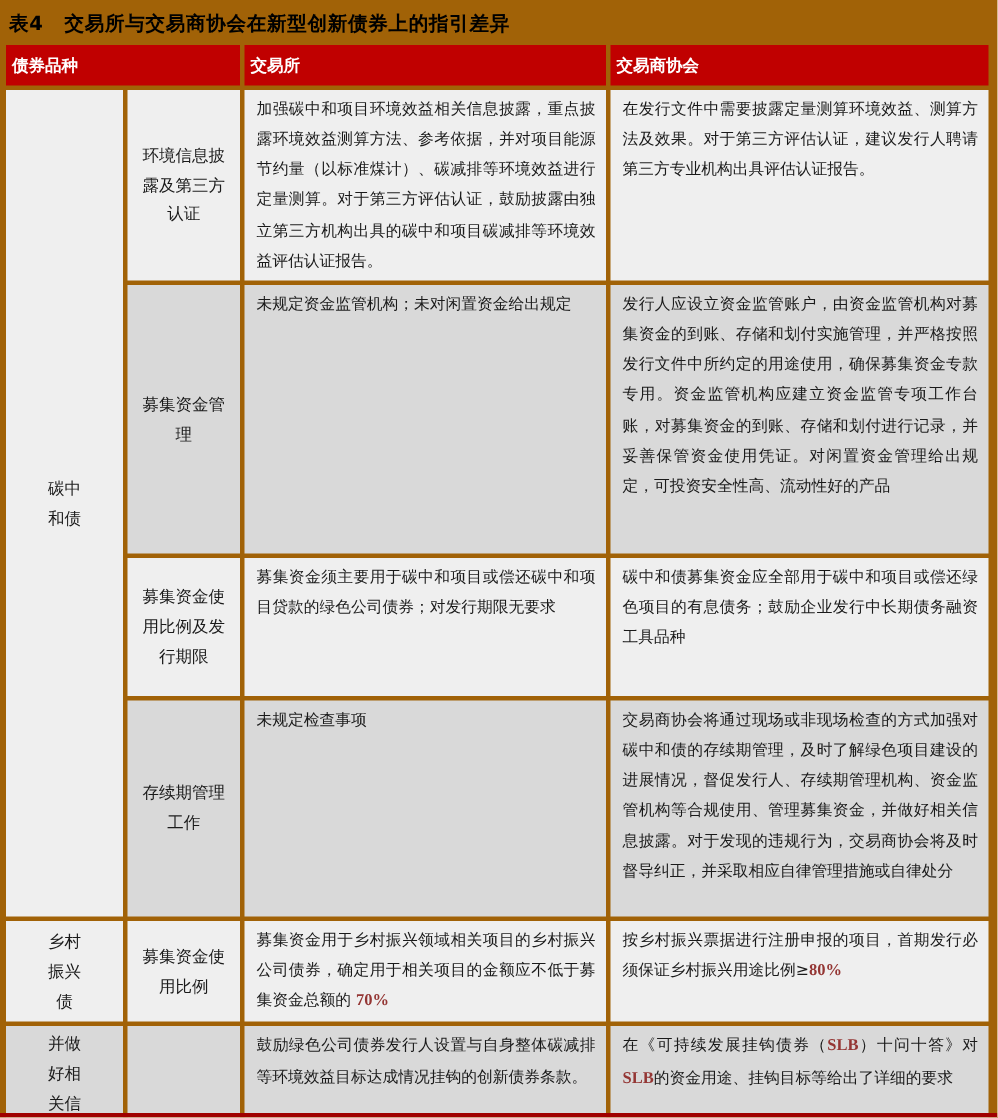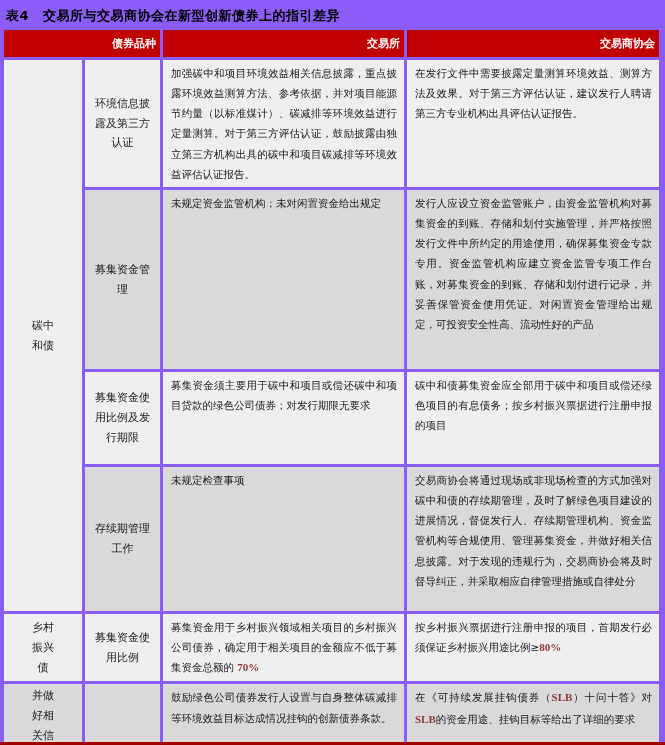--- a/index.html
+++ b/index.html
@@ -1,21 +1,21 @@
 <!DOCTYPE html>
 <html><head>
 <meta charset="utf-8">
 <style>
   html,body{margin:0;padding:0;background:#ffffff;font-family:"DejaVu Sans",sans-serif;}
-  .page{width:665px;height:745px;background:#8b5cf6;box-sizing:border-box;position:relative;overflow:hidden;}
+  .page{width:665px;height:745px;background:#a16207;box-sizing:border-box;position:relative;overflow:hidden;}
   .title{padding:7px 4px 2px 6px;font-size:13px;font-weight:bold;color:#000000;letter-spacing:0.5px;}
   .title .prefix{margin-right:14px;}
   table.guide{border-collapse:separate;border-spacing:3px;table-layout:fixed;width:661px;margin:0 0 0 1px;}
   col.c1{width:78px;} col.c2{width:75px;} col.c3{width:241px;} col.c4{width:252px;}
-  th{background:#c00000;color:#ffffff;font-size:11px;font-weight:bold;text-align:right;height:23px;padding:2px 4px;}
+  th{background:#c00000;color:#ffffff;font-size:11px;font-weight:bold;text-align:left;height:23px;padding:2px 4px;}
   td{font-size:10.5px;color:#1a1a1a;box-sizing:border-box;margin-top:14px;}
   td.bond{ text-align:center;vertical-align:middle;font-size:11px;padding:2px 23px;line-height:1.8;}
   td.aspect{text-align:center;vertical-align:middle;font-size:11px;padding:2px 10px;line-height:1.8;}
   td.cell{text-align:justify;vertical-align:top;padding:3px 7px 3px 8px;line-height:1.92;}
   tr.r-light td.shade, td.g-light{background:#efefef;}
   tr.r-dark td.shade, td.g-dark{background:#d9d9d9;}
   .hl{color:#943634;font-family:"Liberation Serif",serif;font-weight:bold;font-size:11px;}
   .bottom-rule{position:absolute;left:0;bottom:0;width:665px;height:3px;background:#a00000;}
 </style>
 </head>
@@ -49,21 +49,21 @@
         <td class="cell shade">在发行文件中需要披露定量测算环境效益、测算方法及效果。对于第三方评估认证，建议发行人聘请第三方专业机构出具评估认证报告。</td>
       </tr>
       <tr class="r-dark" style="height:179px;">
         <td class="aspect shade">募集资金管理</td>
         <td class="cell shade">未规定资金监管机构；未对闲置资金给出规定</td>
         <td class="cell shade">发行人应设立资金监管账户，由资金监管机构对募集资金的到账、存储和划付实施管理，并严格按照发行文件中所约定的用途使用，确保募集资金专款专用。资金监管机构应建立资金监管专项工作台账，对募集资金的到账、存储和划付进行记录，并妥善保管资金使用凭证。对闲置资金管理给出规定，可投资安全性高、流动性好的产品</td>
       </tr>
       <tr class="r-light" style="height:92px;">
         <td class="aspect shade">募集资金使用比例及发行期限</td>
         <td class="cell shade">募集资金须主要用于碳中和项目或偿还碳中和项目贷款的绿色公司债券；对发行期限无要求</td>
-        <td class="cell shade">碳中和债募集资金应全部用于碳中和项目或偿还绿色项目的有息债务；按乡村振兴票据进行注册申报的项目</td>
+        <td class="cell shade">碳中和债募集资金应全部用于碳中和项目或偿还绿色项目的有息债务；鼓励企业发行中长期债务融资工具品种</td>
       </tr>
       <tr class="r-dark" style="height:144px;">
         <td class="aspect shade">存续期管理工作</td>
         <td class="cell shade">未规定检查事项</td>
         <td class="cell shade">交易商协会将通过现场或非现场检查的方式加强对碳中和债的存续期管理，及时了解绿色项目建设的进展情况，督促发行人、存续期管理机构、资金监管机构等合规使用、管理募集资金，并做好相关信息披露。对于发现的违规行为，交易商协会将及时督导纠正，并采取相应自律管理措施或自律处分</td>
       </tr>
       <tr class="r-light" style="height:67px;">
         <td class="bond g-light">乡村振兴债</td>
         <td class="aspect shade">募集资金使用比例</td>
         <td class="cell shade"><span>募集资金用于乡村振兴领域相关项目的乡村振兴公司债券，确定用于相关项目的金额应不低于募集资金总额的 </span><span class="hl">70%</span></td>

